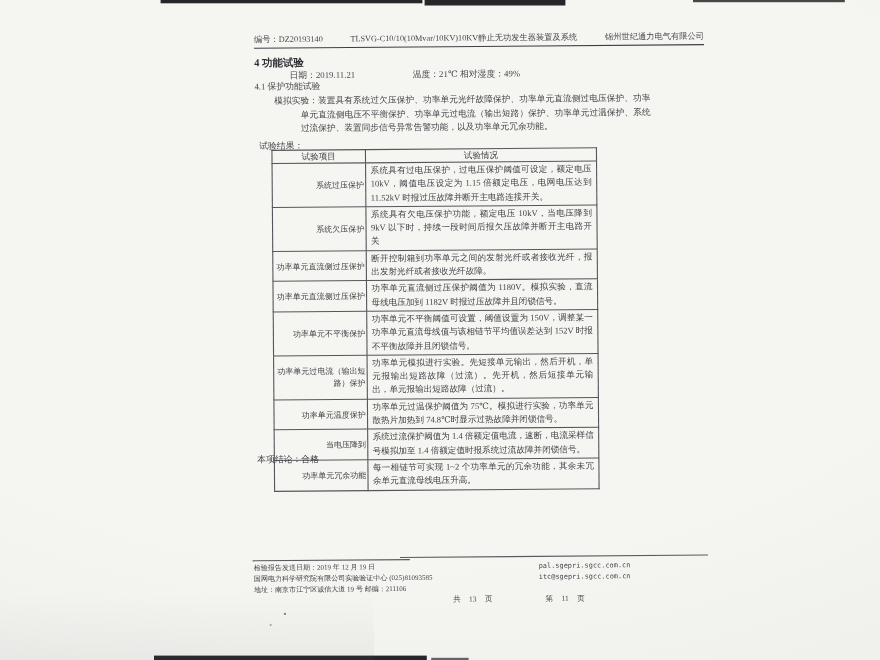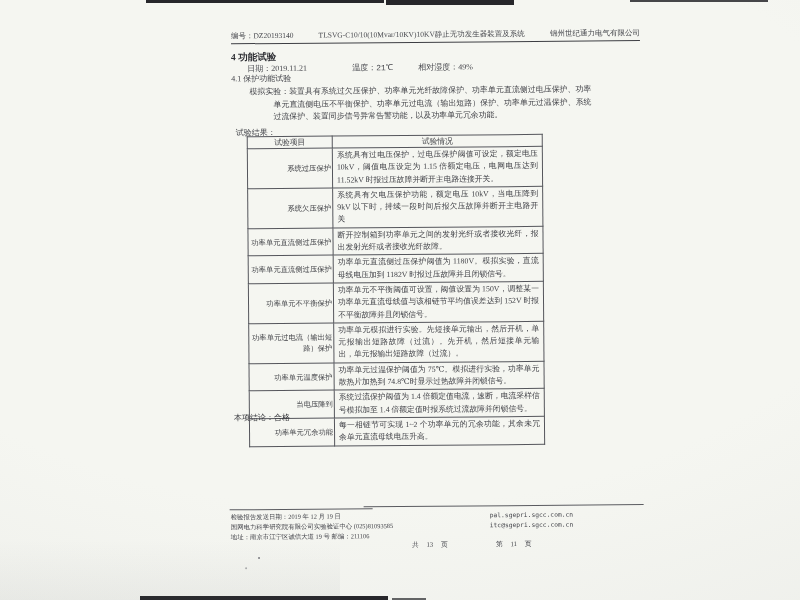--- a/index.html
+++ b/index.html
@@ -19,21 +19,21 @@
   .edge.b2{left:392px;top:598px;width:34px;height:2px;opacity:.7;}
   .shade{position:absolute;left:0;top:540px;width:340px;height:60px;
     background:linear-gradient(to top,rgba(90,95,100,.06),rgba(90,95,100,0));}
   .content{position:absolute;inset:0;transform:rotate(-0.45deg);transform-origin:400px 300px;}
 
   .hdr{position:absolute;left:233px;top:30px;width:409px;height:12px;
     border-bottom:1px solid #3d3e43;display:flex;justify-content:space-between;
     font-size:7.5px;line-height:10px;white-space:nowrap;color:#45464c;}
   .sec-title{position:absolute;left:233px;top:50px;font-size:9.5px;font-weight:bold;color:#2e2f34;}
   .cond{position:absolute;top:62px;font-size:8px;color:#45464c;white-space:nowrap;}
-  .cond.c1{left:249px;} .cond.c2{left:354px;font-family:Liberation Mono, monospace;} .cond.c3{left:420px;}
+  .cond.c1{left:265px;} .cond.c2{left:377px;} .cond.c3{left:420px;}
   .subsec{position:absolute;left:233px;top:72px;font-size:8px;color:#45464c;}
   .techreq{position:absolute;left:251px;top:85px;width:318px;
     font-size:7.9px;line-height:12.6px;color:#404147;
     padding-left:24px;text-indent:-24px;text-align:justify;}
   .results-label{position:absolute;left:237px;top:126px;font-size:8px;color:#45464c;text-align:center;}
 
   table.tt{position:absolute;left:248px;top:135px;width:295px;
     border-collapse:collapse;table-layout:fixed;}
   table.tt th,table.tt td{border:1px solid #55565c;}
   table.tt th{font-weight:normal;font-size:7.8px;height:11px;line-height:11px;

